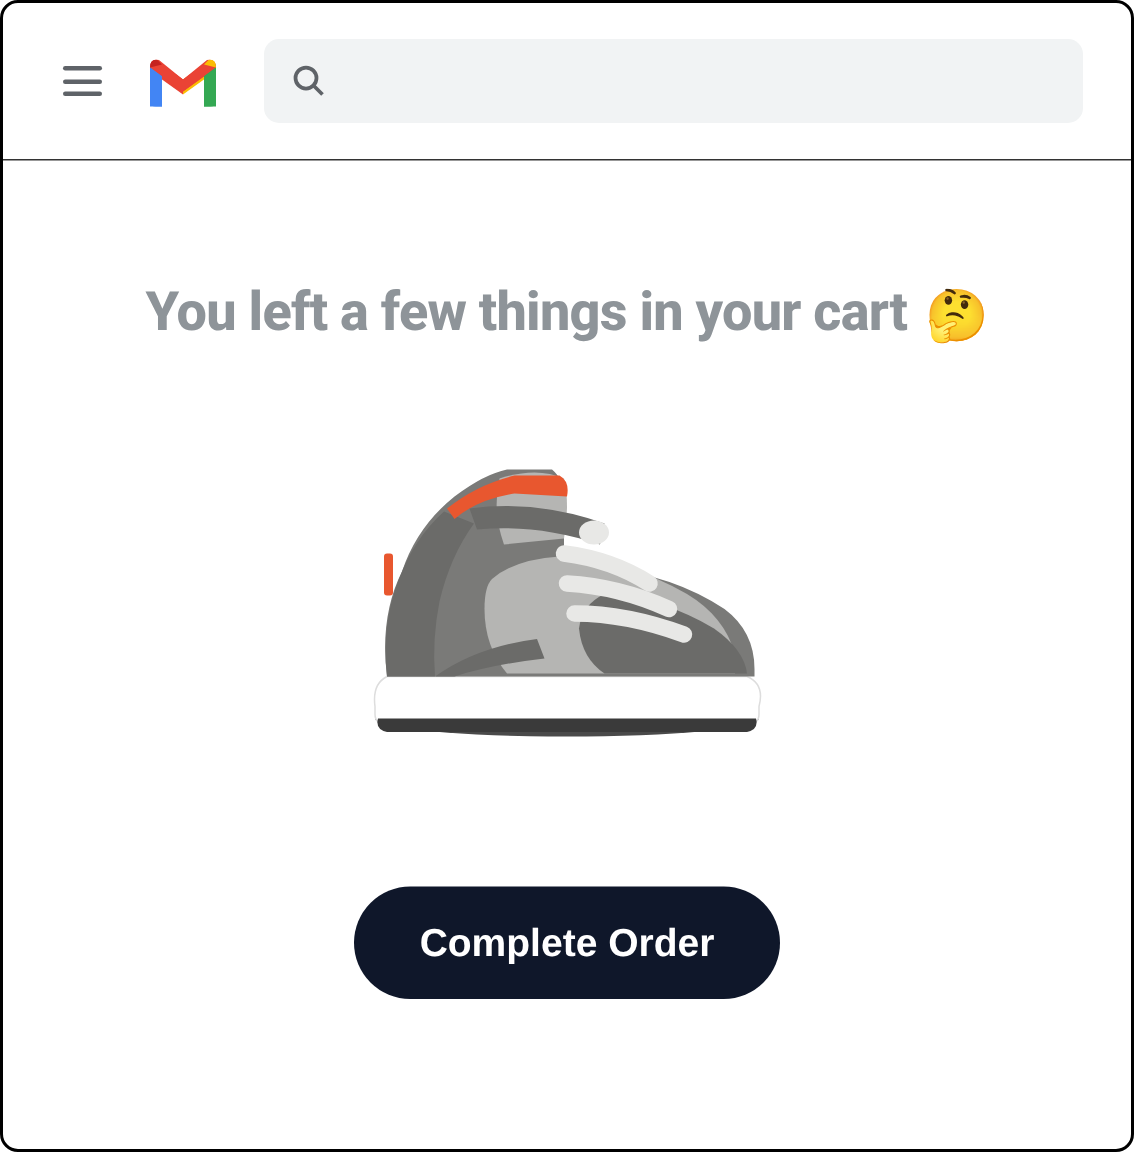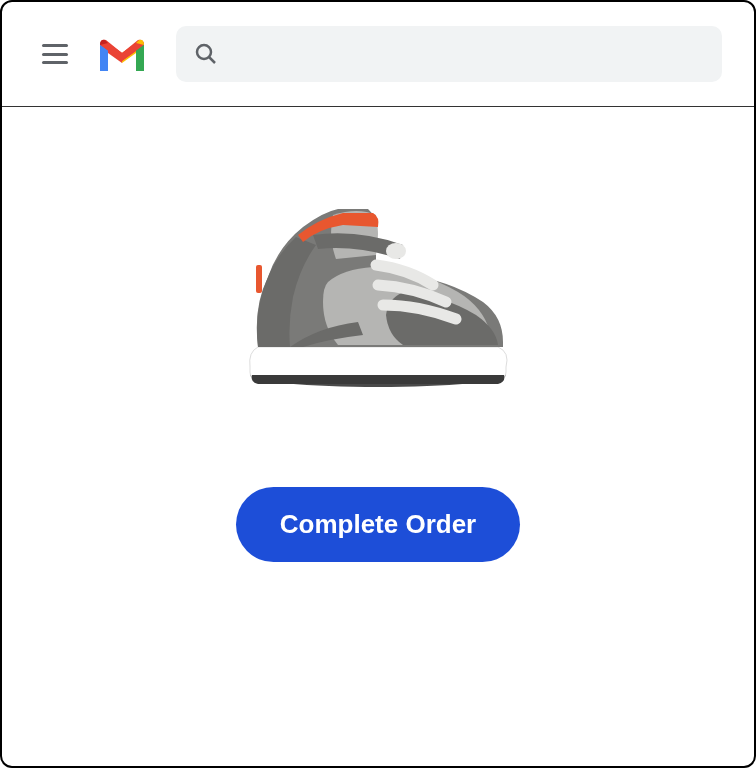--- a/index.html
+++ b/index.html
@@ -69,21 +69,21 @@
       vertical-align: middle;
       margin-left: 4px;
     }
     .product-image {
       width: 300px;
       height: 220px;
       margin: 0 auto 80px;
       position: relative;
     }
     .cta-button {
-      background: #1d4ed8;
+      background: #0f172a;
       color: #fff;
       font-size: 26px;
       font-weight: 700;
       border: none;
       border-radius: 40px;
       padding: 22px 44px;
       cursor: pointer;
     }
   </style>
 </head>
@@ -112,20 +112,24 @@
   </div>
   <div class="search-bar">
     <svg class="search-icon" viewBox="0 0 24 24" fill="none" stroke="currentColor" stroke-width="2.5">
       <circle cx="10" cy="10" r="7"></circle>
       <line x1="15" y1="15" x2="21" y2="21"></line>
     </svg>
   </div>
 </div>
 
 <div class="content">
+  <h1 class="headline">
+    <span>You left a few things in your cart</span>
+    <span class="emoji">🤔</span>
+  </h1>
 
   <div class="product-image">
     <svg viewBox="0 0 300 220" width="300" height="220">
 
       <ellipse cx="150" cy="188" rx="128" ry="12" fill="#4a4a4a"></ellipse>
       <path d="M22 180 Q20 165 30 160 L270 160 Q282 165 278 180 L278 185 Q278 192 270 192 L30 192 Q22 192 22 185 Z" fill="#ffffff" stroke="#ddd" stroke-width="1"></path>
       <path d="M24 188 L276 188 Q278 195 270 197 L30 197 Q22 195 24 188 Z" fill="#3a3a3a"></path>
 
       <path d="M30 160 Q25 120 40 90 Q50 60 75 40 Q95 25 110 22 L140 22 Q150 30 148 50 L148 75 Q155 85 175 88 Q220 92 255 115 Q275 130 275 155 L275 160 Z" fill="#7a7a78"></path>
 

